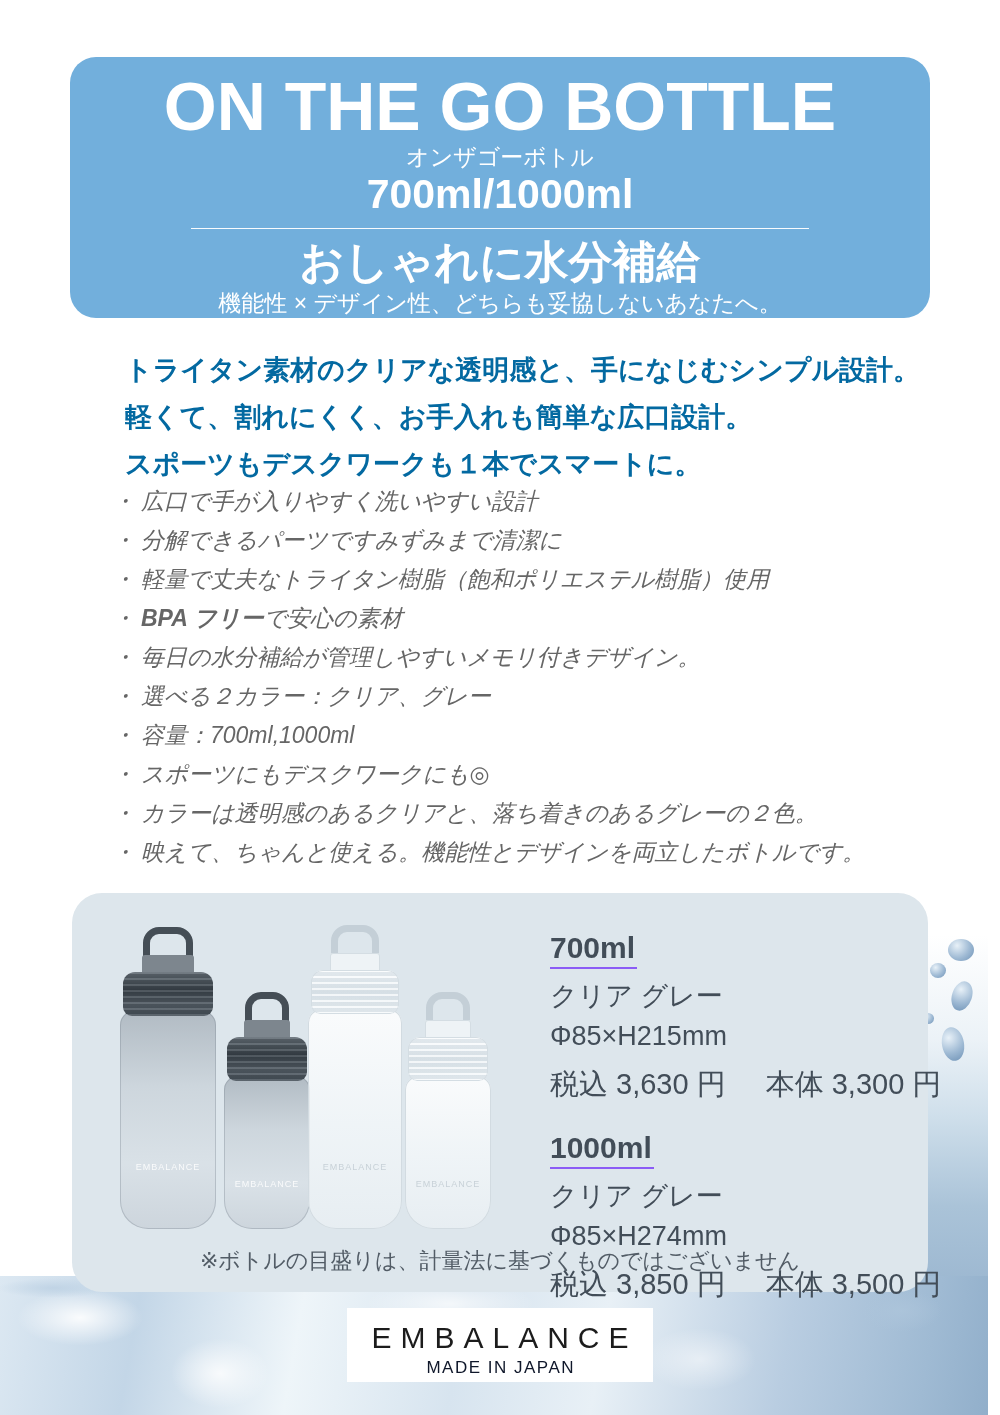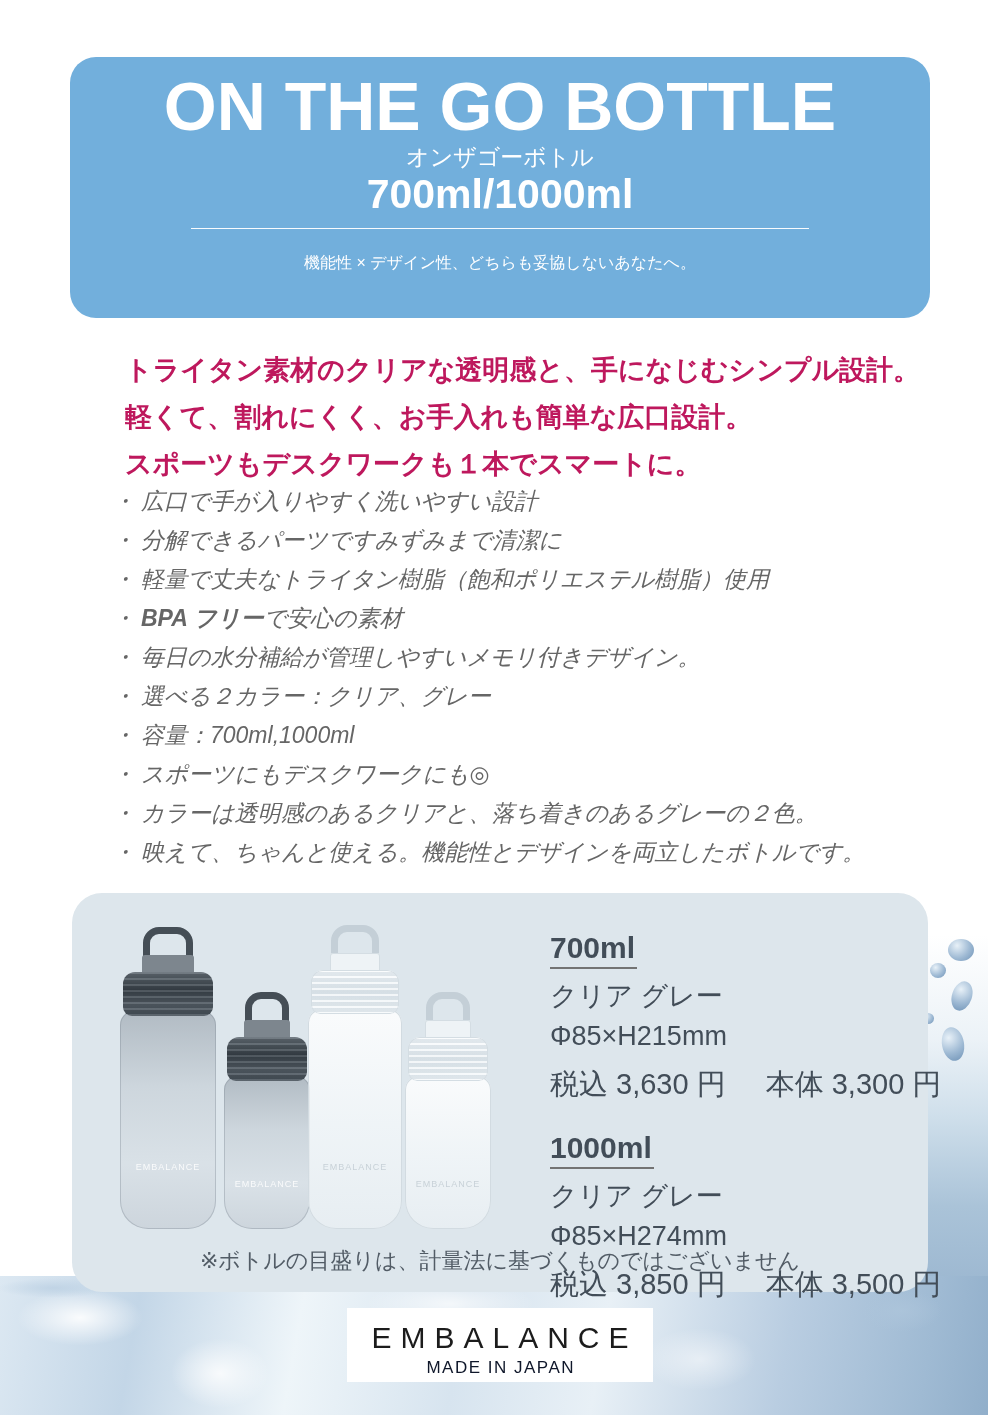--- a/index.html
+++ b/index.html
@@ -40,25 +40,25 @@
   
   .header{
     position:absolute;left:70px;top:57px;width:860px;height:261px;z-index:1;
     background:#72afdc;border-radius:26px;color:#ffffff;text-align:center;
   }
   .header-title{font-size:68px;font-weight:bold;letter-spacing:0px;line-height:74px;margin-top:12px;}
   .header-kana{font-size:23px;line-height:26px;margin-top:1px;}
   .header-volume{font-size:41px;font-weight:bold;line-height:46px;margin-top:1px;}
   .header-divider{width:618px;height:1px;background:rgba(255,255,255,.95);margin:11px auto 9px auto;}
   .header-tagline{font-size:44px;font-weight:bold;line-height:48px;}
-  .header-tagline-sub{font-size:16px;line-height:27px;margin-top:20px;}
+  .header-tagline-sub{font-size:23px;line-height:27px;margin-top:4px;}
 
   
   .intro{position:absolute;left:125px;top:347px;z-index:1;
-    font-size:27px;font-weight:bold;color:#be185d;line-height:47px;}
+    font-size:27px;font-weight:bold;color:#0369a1;line-height:47px;}
 
   
   .features{position:absolute;left:112px;top:490px;z-index:1;font-size:23px;color:#666666;
     list-style:none;margin:0;padding:0;}
   .features li{line-height:23px;margin-bottom:16px;white-space:nowrap;font-style:italic;}
   .features .bullet{margin-right:6px;}
   .features .bold{font-weight:bold;}
 
   
   .panel{position:absolute;left:72px;top:893px;width:856px;height:399px;z-index:2;
@@ -97,21 +97,21 @@
 
   .b1{left:48px;top:34px;width:96px;height:302px;}
   .b2{left:152px;top:99px;width:86px;height:237px;}
   .b3{left:236px;top:32px;width:94px;height:304px;}
   .b4{left:333px;top:99px;width:86px;height:237px;}
 
   
   .specs{position:absolute;left:478px;top:38px;color:#424d58;}
   .variant.v2{margin-top:26px;}
   .variant .size{display:inline-block;font-size:30px;font-weight:bold;
-    border-bottom:2px solid #737373;padding:0 2px 2px 0;}
+    border-bottom:2px solid #8b5cf6;padding:0 2px 2px 0;}
   .variant .colors{font-size:27px;margin-top:9px;}
   .variant .dims{font-size:27px;margin-top:7px;}
   .variant .price{font-size:29px;margin-top:13px;white-space:nowrap;}
   .variant .price .base{margin-left:40px;}
 
   
   .brand-box{position:absolute;left:347px;top:1308px;width:306px;height:74px;z-index:3;
     background:#ffffff;text-align:center;}
   .brand{font-size:30px;letter-spacing:9px;color:#1c1c1c;margin-top:13px;text-indent:9px;}
   .origin{font-size:17px;letter-spacing:1.5px;color:#0f172a;margin-top:3px;text-indent:1.5px;}
@@ -128,20 +128,21 @@
     <div class="drop d4"></div>
     <div class="drop d5"></div>
   </div>
   <div class="water-band"></div>
 
   <div class="header">
     <div class="header-title">ON THE GO BOTTLE</div>
     <div class="header-kana">オンザゴーボトル</div>
     <div class="header-volume">700ml/1000ml</div>
     <div class="header-divider"></div>
+    <div class="header-tagline">おしゃれに水分補給</div>
     <div class="header-tagline-sub">機能性 × デザイン性、どちらも妥協しないあなたへ。</div>
   </div>
 
   <div class="intro">
     <div>トライタン素材のクリアな透明感と、手になじむシンプル設計。</div>
     <div>軽くて、割れにくく、お手入れも簡単な広口設計。</div>
     <div>スポーツもデスクワークも１本でスマートに。</div>
   </div>
 
   <ul class="features">

